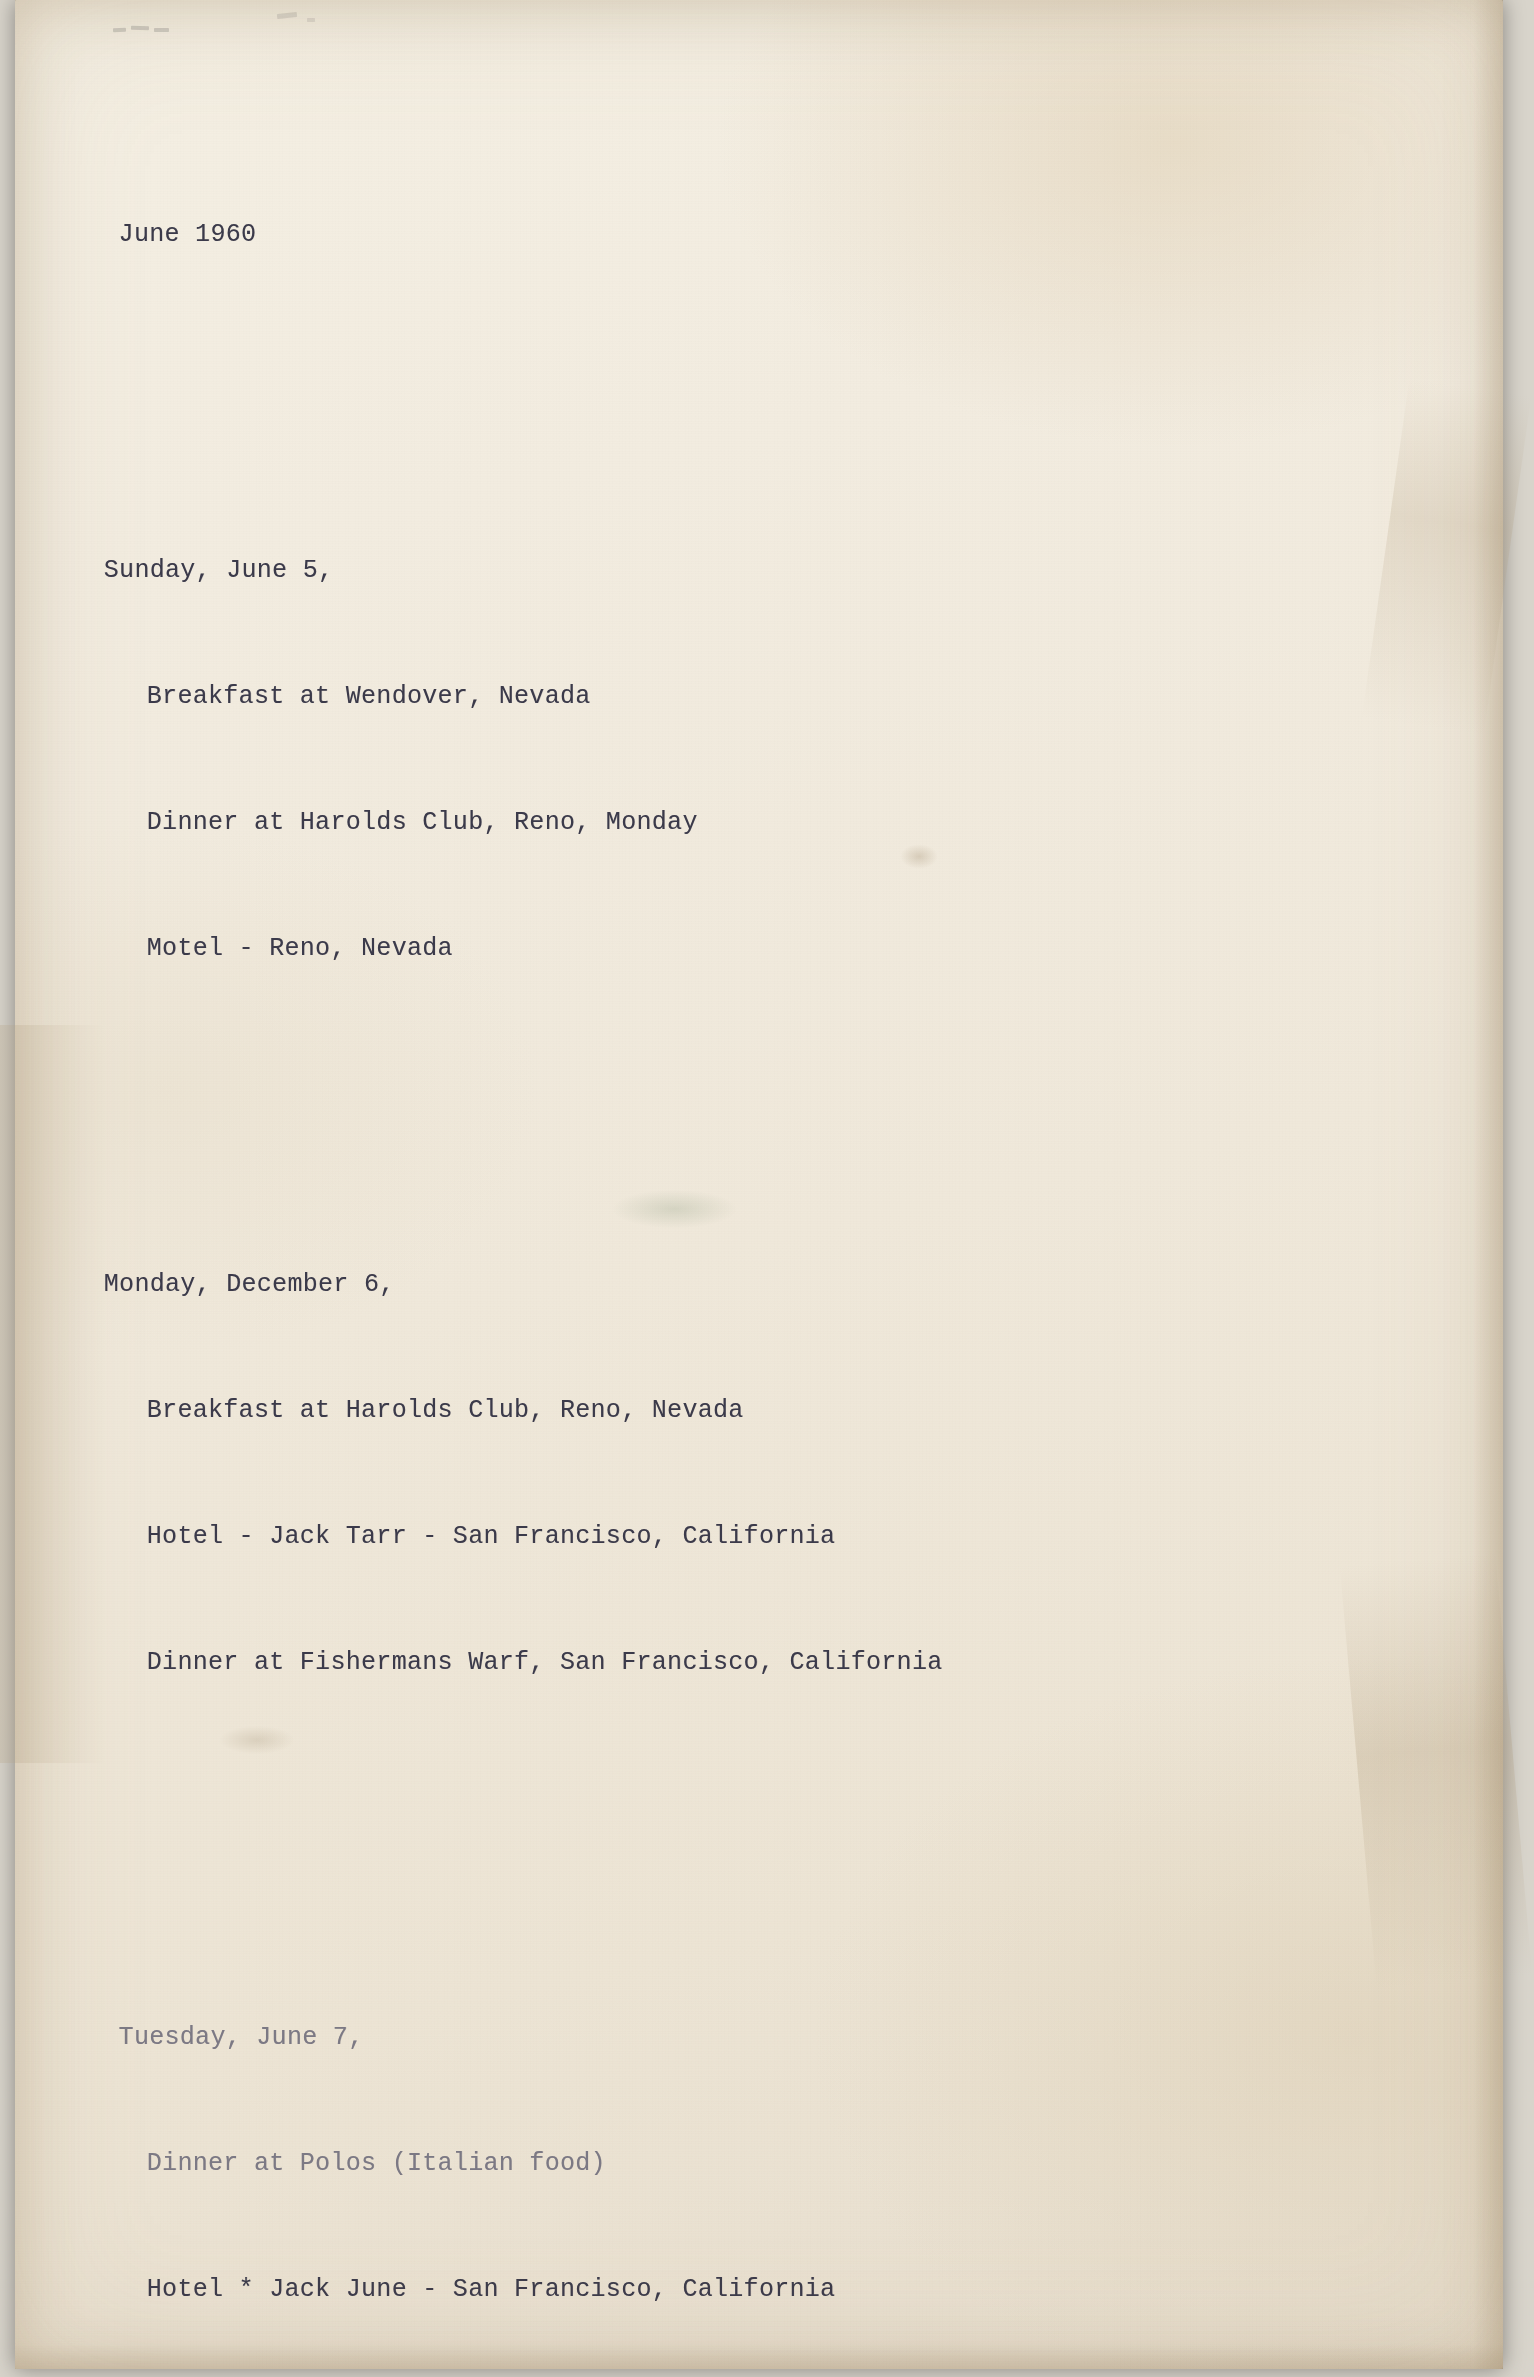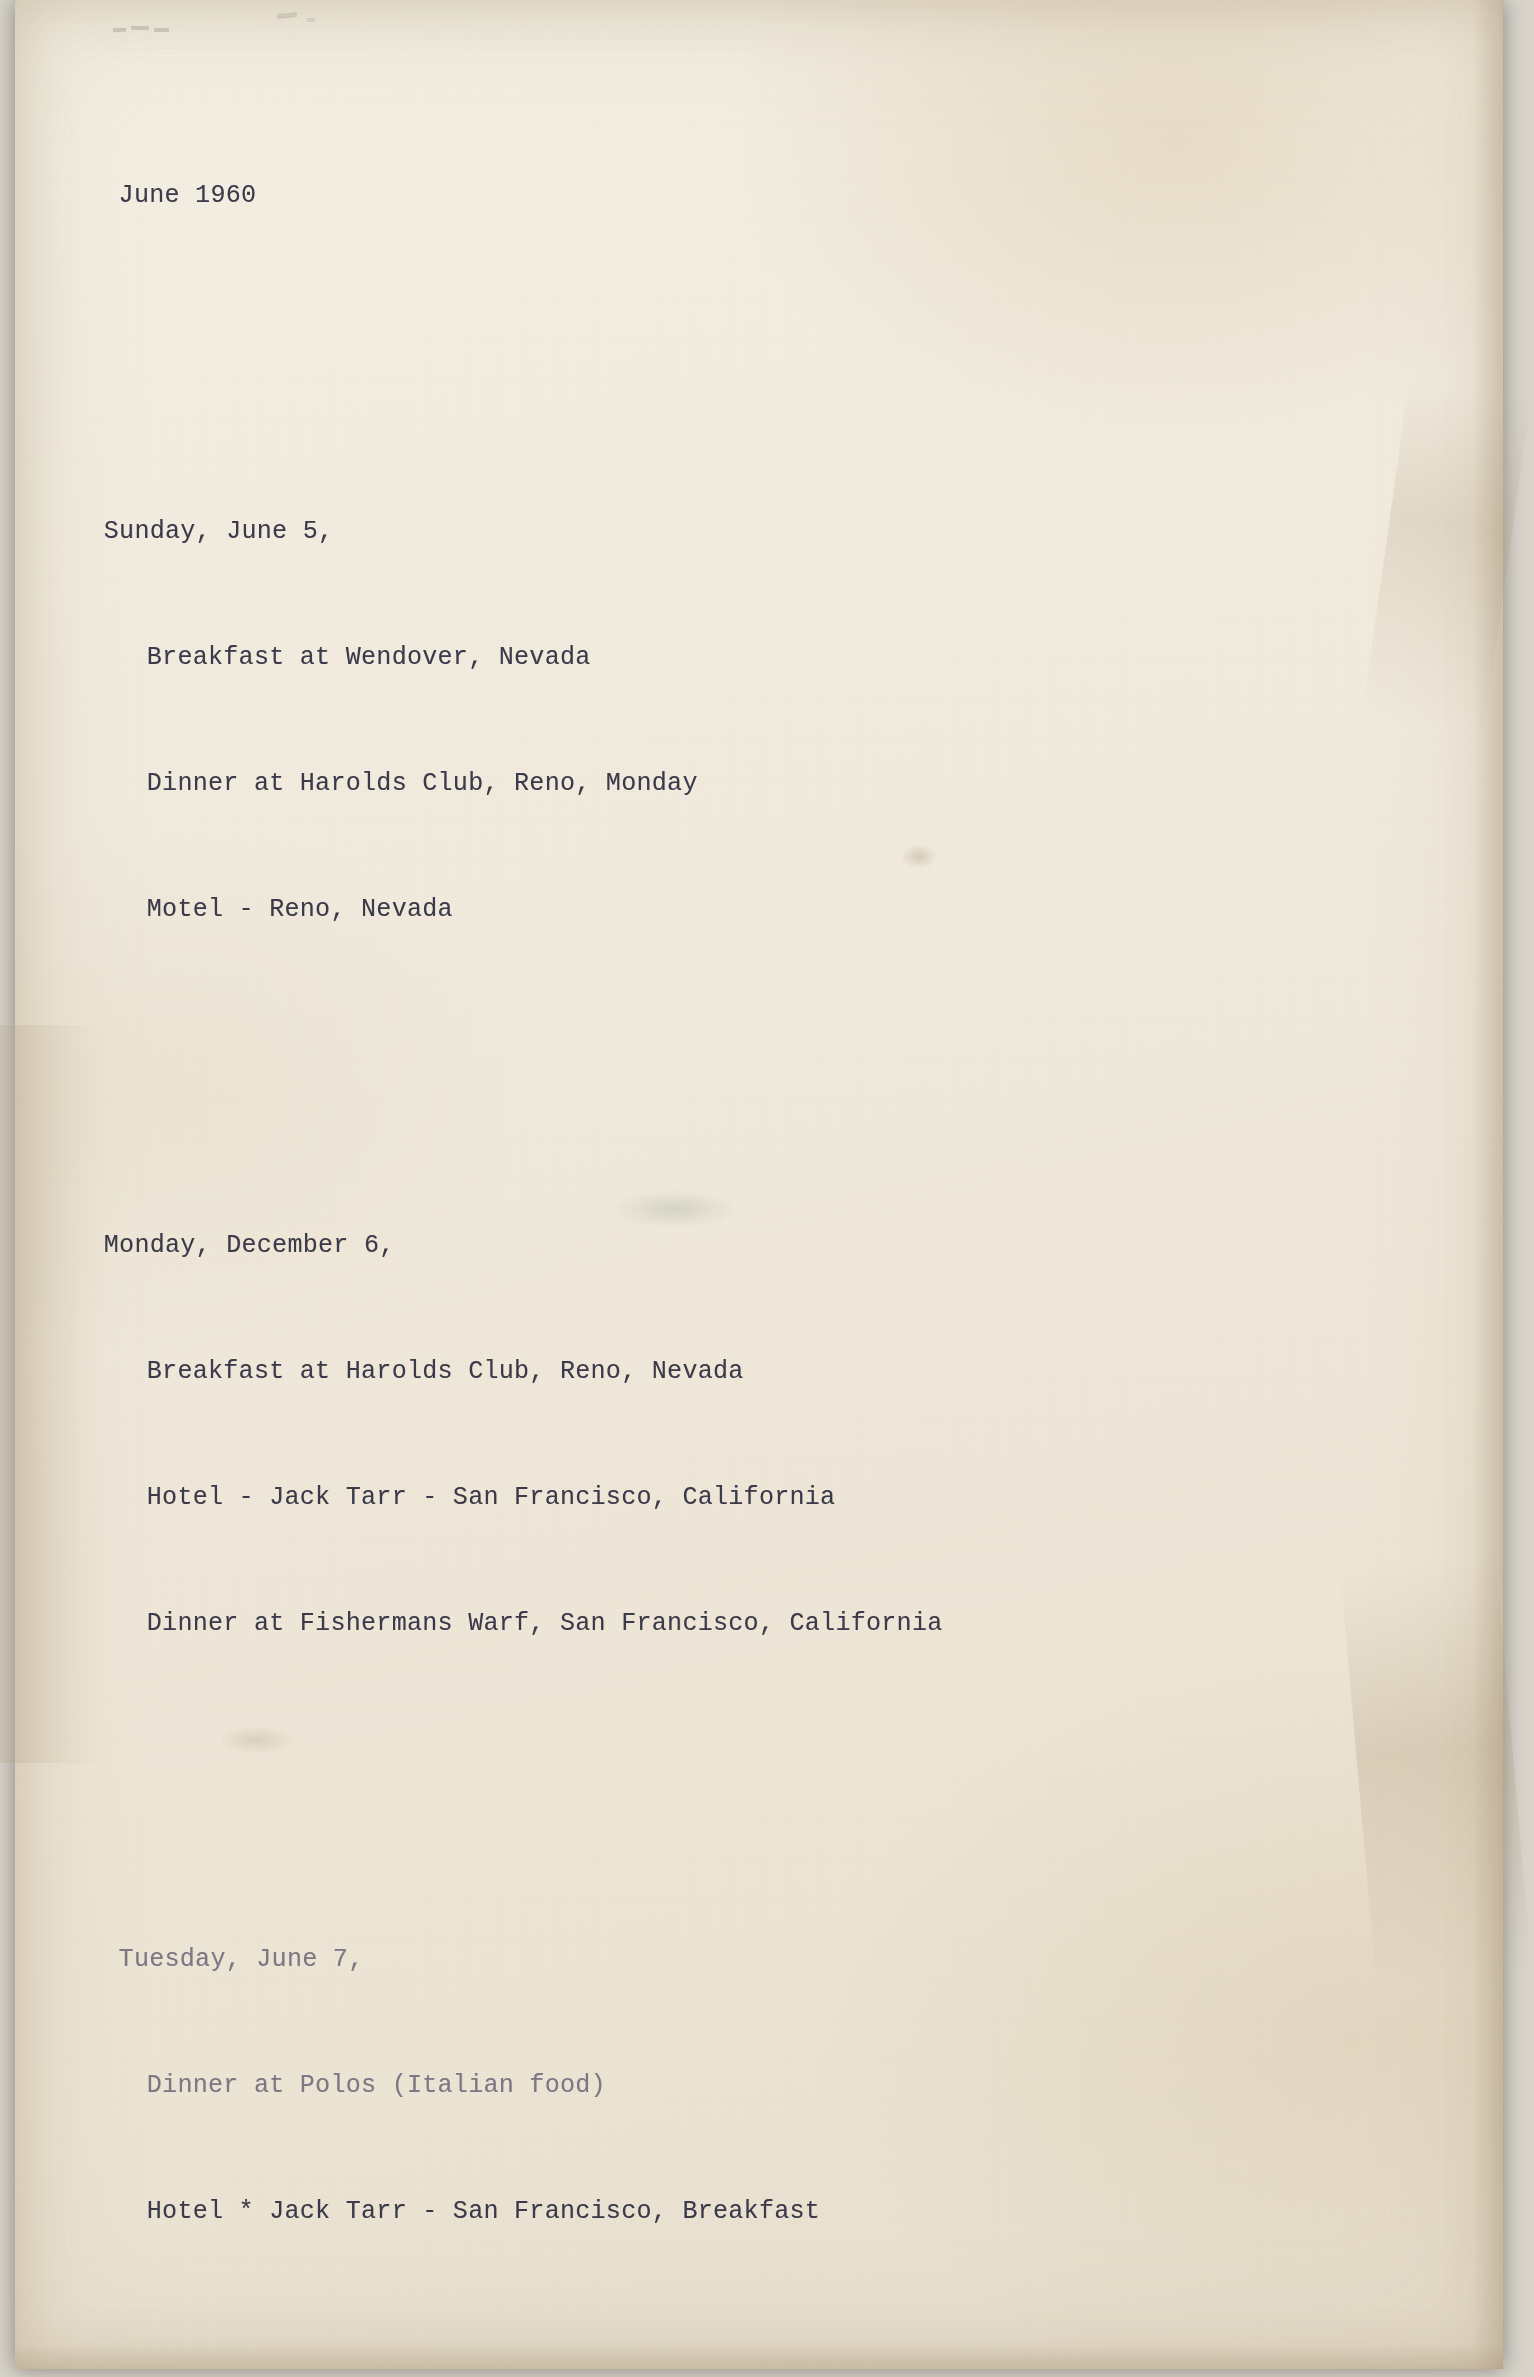--- a/index.html
+++ b/index.html
@@ -118,21 +118,21 @@
     letter-spacing: 0.3px;
     white-space: pre;
     text-shadow: 0.3px 0.3px 0 rgba(70,68,84,0.28);
   }
 
   .line { display: block; height: 42px; }
   .line.blank { color: transparent; }
 
   
   .ind0 { padding-left: 0px; }
-  .ind1 { padding-left: 14.8px; }
+  .ind1 { padding-left: 14.8px; margin-top: 39px; }
   .ind2 { padding-left: 43px; }
 
   
   .faint  { color: #6a6878; opacity: .86; }
   .normal { color: #3b3a4a; }
 </style>
 </head>
 <body>
 
 <div id="page">
@@ -173,21 +173,21 @@
       
       <span class="line ind0 normal">Monday, December 6,</span>
       <span class="line ind2 normal">Breakfast at Harolds Club, Reno, Nevada</span>
       <span class="line ind2 normal">Hotel - Jack Tarr - San Francisco, California</span>
       <span class="line ind2 normal">Dinner at Fishermans Warf, San Francisco, California</span>
       <span class="line blank"> </span>
 
       
       <span class="line ind1 faint">Tuesday, June 7,</span>
       <span class="line ind2 faint">Dinner at Polos (Italian food)</span>
-      <span class="line ind2 normal">Hotel * Jack Tarr - San Francisco, Breakfast</span>
+      <span class="line ind2 normal">Hotel * Jack June - San Francisco, California</span>
       
       
 
       
       
       
       
 
       
       

